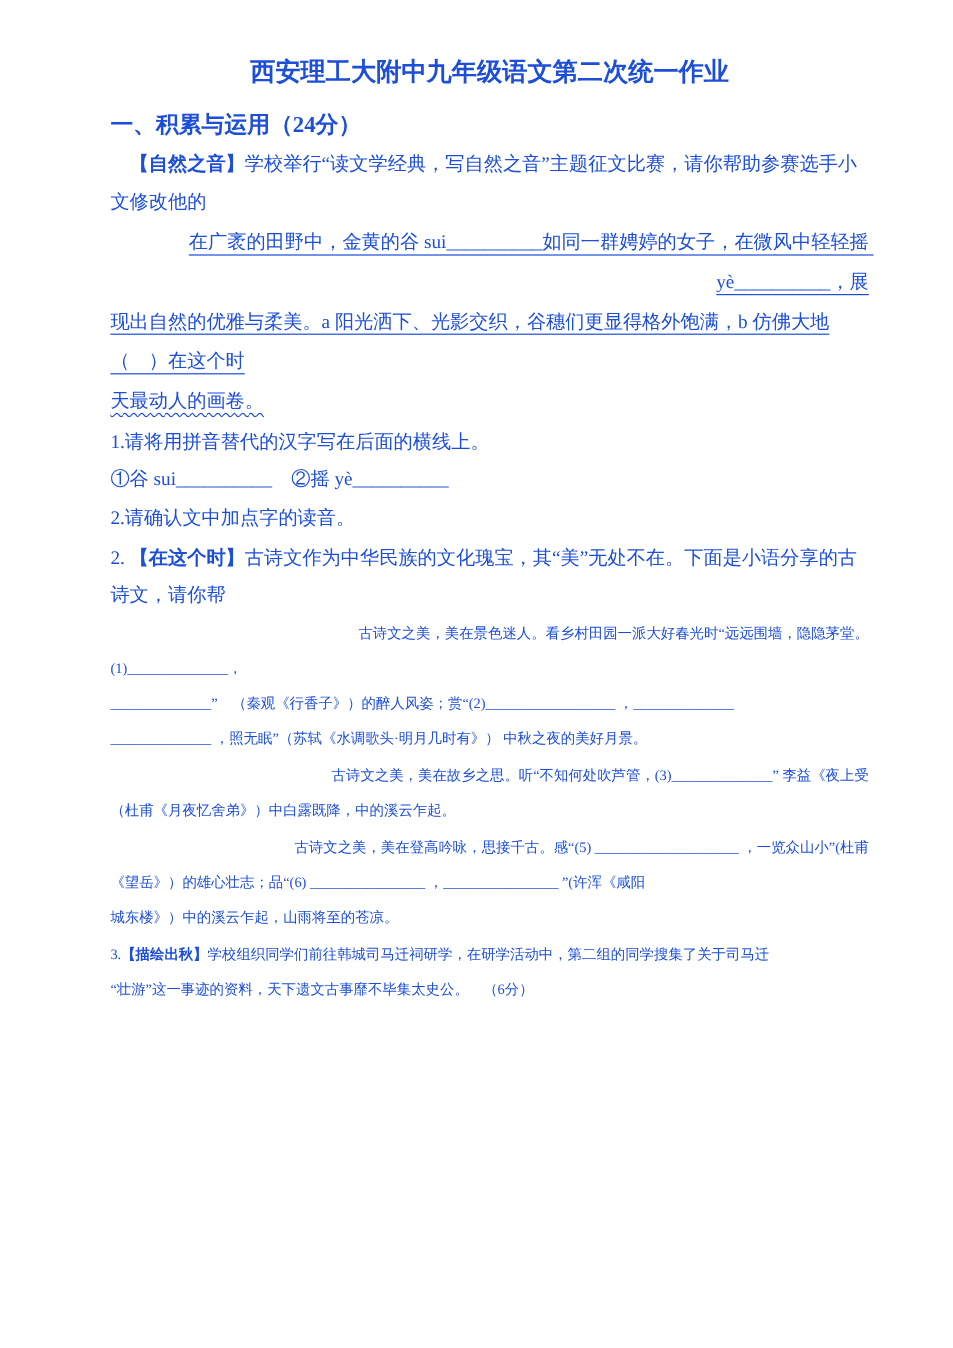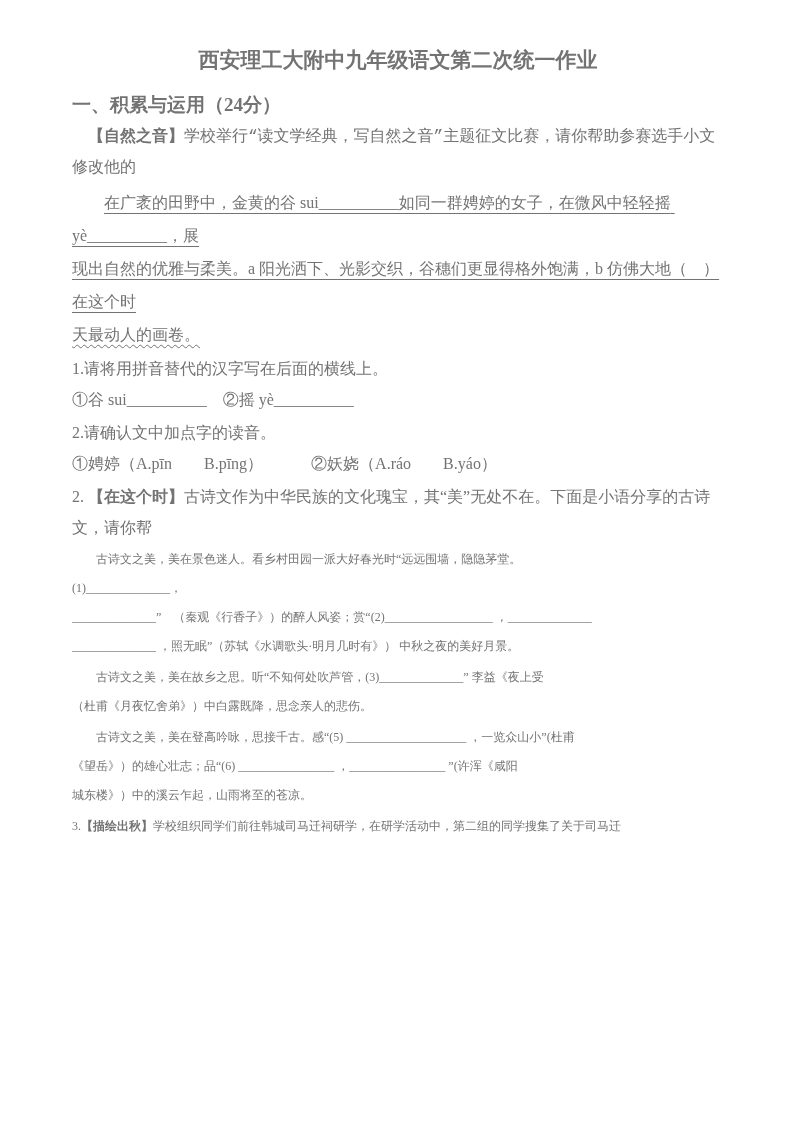--- a/index.html
+++ b/index.html
@@ -1,34 +1,34 @@
 <!DOCTYPE html>
 <html><head>
 <meta charset="utf-8">
 <style>
   * { box-sizing: border-box; }
   html, body { margin: 0; padding: 0; background: #ffffff; }
   .page {
     width: 794px; height: 839px; margin: 0 auto; background: #ffffff;
     font-family: "Liberation Serif", "DejaVu Serif", serif;
-    color: #737373;
-    padding: 44px 70px 0 72px;
+    color: #1d4ed8;
+    padding: 44px 70px 0 92px;
     position: relative;
     overflow: hidden;
   }
   .title {
     font-size: 21px; font-weight: 700; text-align: center;
     line-height: 32px; margin: 0 0 14px 0;
   }
   .heading { font-size: 19px; font-weight: 700; line-height: 30px; margin: 0 0 2px 0; }
   .ln   { font-size: 16px; line-height: 31px; white-space: pre-wrap; }
   .ln-sm{ font-size: 12px; line-height: 29px; white-space: pre-wrap; }
   .passage .ln { line-height: 33px; }
-  .ind1 { text-indent: 1em; font-family: Liberation Mono, monospace; }
-  .ind2 { text-indent: 2em; }
+  .ind1 { text-indent: 1em; }
+  .ind2 { text-indent: 2em; text-align: right; }
   .b { font-weight: 700; }
   .u  { text-decoration: underline; text-underline-offset: 5px; text-decoration-thickness: 1px; }
   .uw { text-decoration: underline; text-decoration-style: wavy; text-underline-offset: 4px; text-decoration-thickness: 1px; }
   .blk { margin: 0 0 2px 0; }
 </style>
 </head>
 <body>
 
 <div class="page">
 
@@ -46,37 +46,36 @@
     <div class="ln"><span class="uw">天最动人的画卷。</span></div>
   </div>
 
   <div class="blk">
     <div class="ln">1.请将用拼音替代的汉字写在后面的横线上。</div>
     <div class="ln">①谷 sui__________　②摇 yè__________</div>
   </div>
 
   <div class="blk">
     <div class="ln">2.请确认文中加点字的读音。</div>
-    <div class="ln">①娉婷（A.pīn　　B.pīng）　　　②妖娆（A.ráo　　B.yáo）</div>
   </div>
 
   <div class="blk">
     <div class="ln"><span>2. </span><span class="b">【在这个时】</span><span>古诗文作为中华民族的文化瑰宝，其“美”无处不在。下面是小语分享的古诗文，请你帮</span></div>
   </div>
 
   <div class="blk">
     <div class="ln-sm ind2">古诗文之美，美在景色迷人。看乡村田园一派大好春光时“远远围墙，隐隐茅堂。</div>
     <div class="ln-sm">(1)______________，</div>
     <div class="ln-sm">______________”　（秦观《行香子》）的醉人风姿；赏“(2)__________________ ，______________</div>
     <div class="ln-sm">______________ ，照无眠”（苏轼《水调歌头·明月几时有》） 中秋之夜的美好月景。</div>
   </div>
 
   <div class="blk">
     <div class="ln-sm ind2">古诗文之美，美在故乡之思。听“不知何处吹芦管，(3)______________” 李益《夜上受</div>
-    <div class="ln-sm">（杜甫《月夜忆舍弟》）中白露既降，思念亲人的悲伤。</div>
+    <div class="ln-sm">（杜甫《月夜忆舍弟》）中白露既降，中的溪云乍起。</div>
   </div>
 
   <div class="blk">
     <div class="ln-sm ind2">古诗文之美，美在登高吟咏，思接千古。感“(5) ____________________ ，一览众山小”(杜甫</div>
     <div class="ln-sm">《望岳》）的雄心壮志；品“(6) ________________ ，________________ ”(许浑《咸阳</div>
     <div class="ln-sm">城东楼》）中的溪云乍起，山雨将至的苍凉。</div>
   </div>
 
   <div class="blk">
     <div class="ln-sm"><span>3.</span><span class="b">【描绘出秋】</span><span>学校组织同学们前往韩城司马迁祠研学，在研学活动中，第二组的同学搜集了关于司马迁</span></div>

